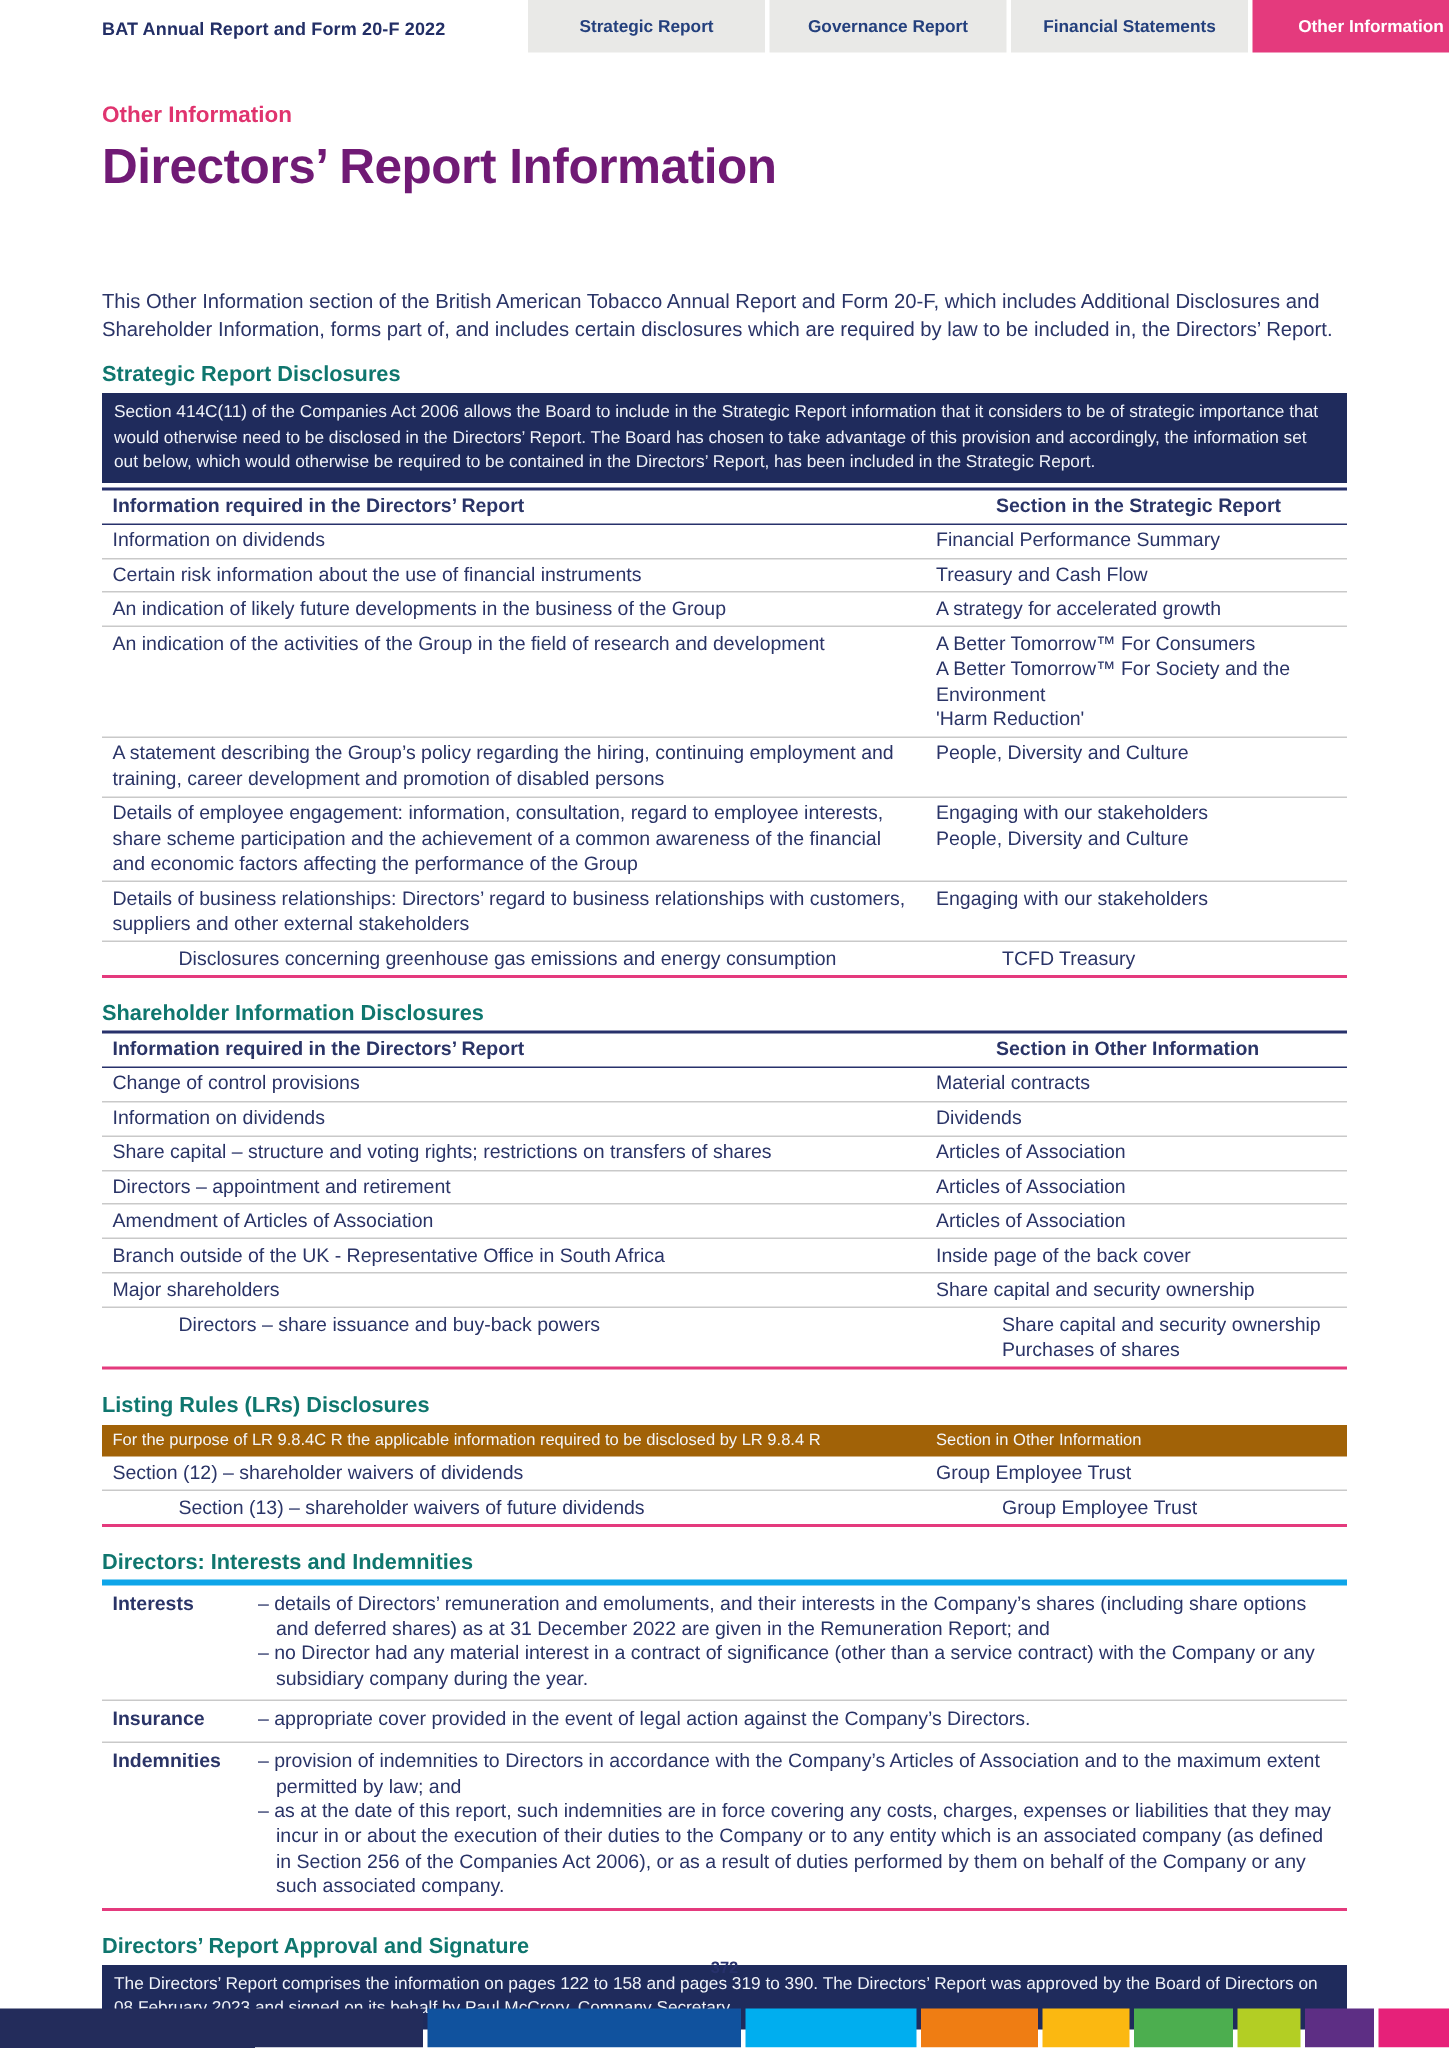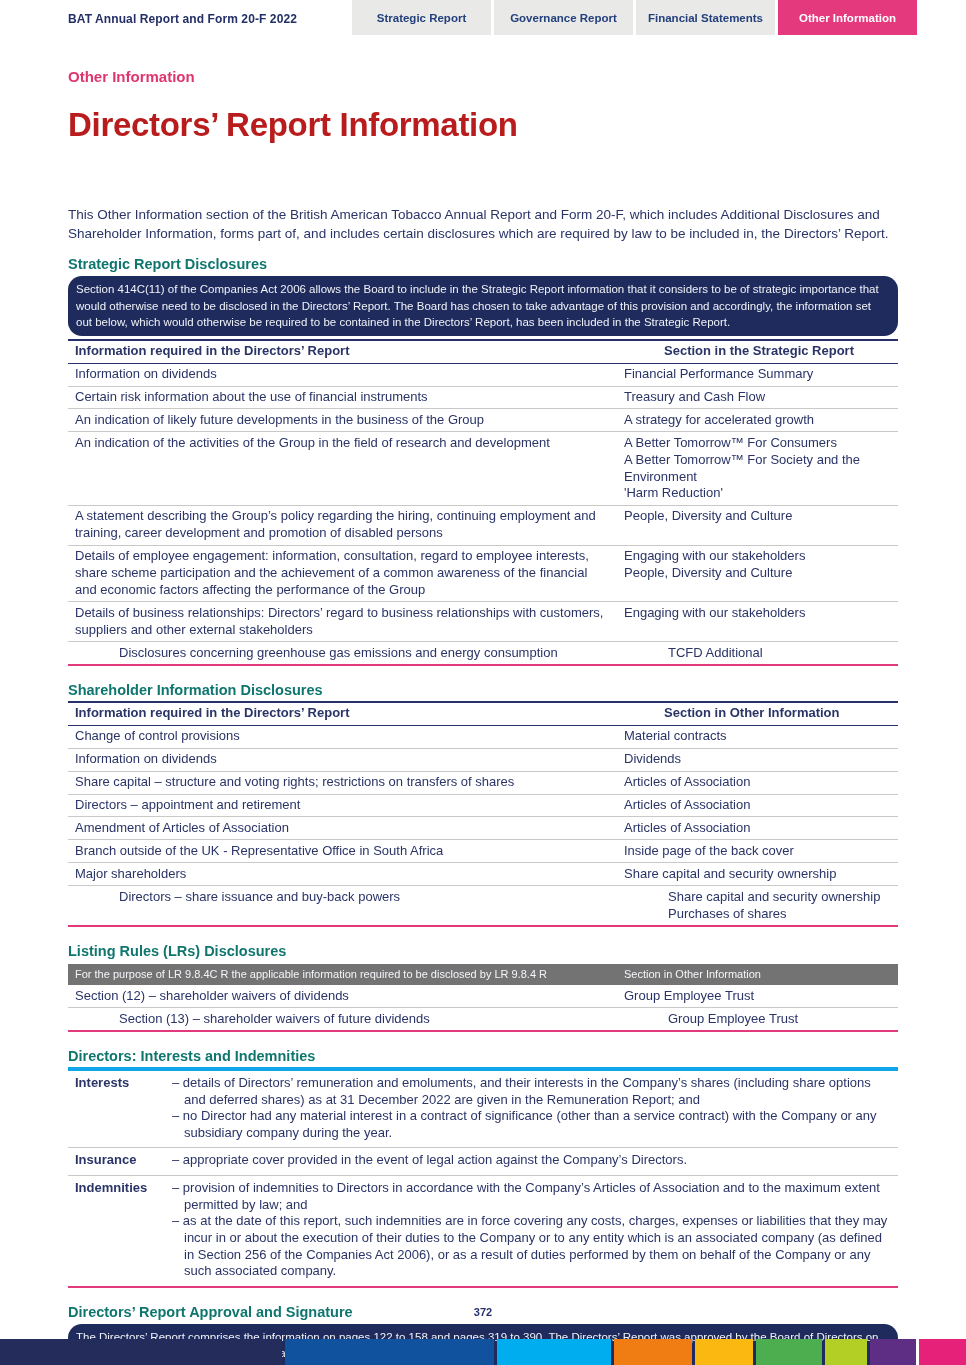--- a/index.html
+++ b/index.html
@@ -4,45 +4,45 @@
 <style>
   * { box-sizing: border-box; }
   html,body { margin:0; padding:0; }
   body { font-family:"Liberation Sans", sans-serif; background:#ffffff; }
   .page { position:relative; width:966px; height:1365px; background:#ffffff; overflow:hidden; }
 
   
   .topbar { position:relative; height:35px; }
   .brand { position:absolute; left:68px; top:12px; font-size:12px; font-weight:bold; color:#232F66; letter-spacing:.1px;text-align:center; }
   .tabs { position:absolute; left:352px; top:0; display:flex; gap:3px; }
-  .tab { width:139px; height:35px; display:flex; align-items:center; justify-content:center;
+  .tab { width:158px; height:35px; display:flex; align-items:center; justify-content:center;
          background:#E9E9E7; color:#24407D; font-size:11.5px; font-weight:bold; cursor:pointer; text-align:center; }
   .tab.active { background:#E43A7D; color:#ffffff; }
 
   
   .content { padding:0 68px; color:#2A3467; }
   .eyebrow { margin-top:33px; font-size:15px; font-weight:bold; color:#E0346F; }
-  h1.title { margin:23px 0 0; font-size:33px; line-height:1.05; font-weight:bold; color:#b91c1c; letter-spacing:-.3px; }
+  h1.title { margin:9px 0 0; font-size:33px; line-height:1.05; font-weight:bold; color:#701a75; letter-spacing:-.3px; }
   .intro { margin-top:62px; font-size:13.5px; line-height:1.42; color:#2A3467; }
 
   .section-heading { margin-top:8px; font-size:14.5px; font-weight:bold; color:#0f766e; }
   .sh-gap { margin-top:16px; }
 
-  .navy-banner { margin-top:4px; background:#1F2B5C; color:#EFF2F8; font-size:11.5px; line-height:1.4; padding:5px 8px 6px;border-radius:14px; }
+  .navy-banner { margin-top:4px; background:#1F2B5C; color:#EFF2F8; font-size:11.5px; line-height:1.4; padding:5px 8px 6px; }
 
   
   .disc-table { margin-top:3px; border-top:2px solid #27316B; border-bottom:2px solid #E43A7D; }
   .t-row { display:flex; border-bottom:1px solid #C9C9C9; padding:2.5px 0; }
   .t-row:last-child { border-bottom:none;margin-left:44px; }
   .t-head { border-bottom:1px solid #27316B; font-weight:bold;gap:40px; }
   .cell-l { flex:0 0 556px; padding-left:7px; padding-right:20px; font-size:13px; line-height:1.3; }
   .cell-r { flex:1; font-size:13px; line-height:1.3; white-space:pre-line; }
 
   
-  .lr-head { display:flex; background:#737373; color:#F4F6FA; padding:3px 0 4px; font-size:11px; }
+  .lr-head { display:flex; background:#a16207; color:#F4F6FA; padding:3px 0 4px; font-size:11px; }
   .lr-head .cell-l, .lr-head .cell-r { font-size:11px; }
 
   
   .dir-table { margin-top:3px; border-top:4px solid #0ea5e9; border-bottom:2px solid #E43A7D; }
   .dir-row { display:flex; border-bottom:1px solid #C9C9C9; padding:4px 0 6px; }
   .dir-row:last-child { border-bottom:none; }
   .dir-label { flex:0 0 104px; padding-left:7px; font-size:13px; font-weight:bold; line-height:1.28; }
   .dir-points { flex:1; font-size:13px; line-height:1.28; padding-right:4px; }
   .dir-point { padding-left:12px; text-indent:-12px; }
 
@@ -109,21 +109,21 @@
         <div class="cell-l">Details of employee engagement: information, consultation, regard to employee interests, share scheme participation and the achievement of a common awareness of the financial and economic factors affecting the performance of the Group</div>
         <div class="cell-r">Engaging with our stakeholders
 People, Diversity and Culture</div>
       </div>
       <div class="t-row">
         <div class="cell-l">Details of business relationships: Directors’ regard to business relationships with customers, suppliers and other external stakeholders</div>
         <div class="cell-r">Engaging with our stakeholders</div>
       </div>
       <div class="t-row">
         <div class="cell-l">Disclosures concerning greenhouse gas emissions and energy consumption</div>
-        <div class="cell-r">TCFD Additional</div>
+        <div class="cell-r">TCFD Treasury</div>
       </div>
     </div>
 
     <div class="section-heading sh-gap">Shareholder Information Disclosures</div>
     <div class="disc-table">
       <div class="t-row t-head">
         <div class="cell-l">Information required in the Directors’ Report</div>
         <div class="cell-r">Section in Other Information</div>
       </div>
       <div class="t-row">

